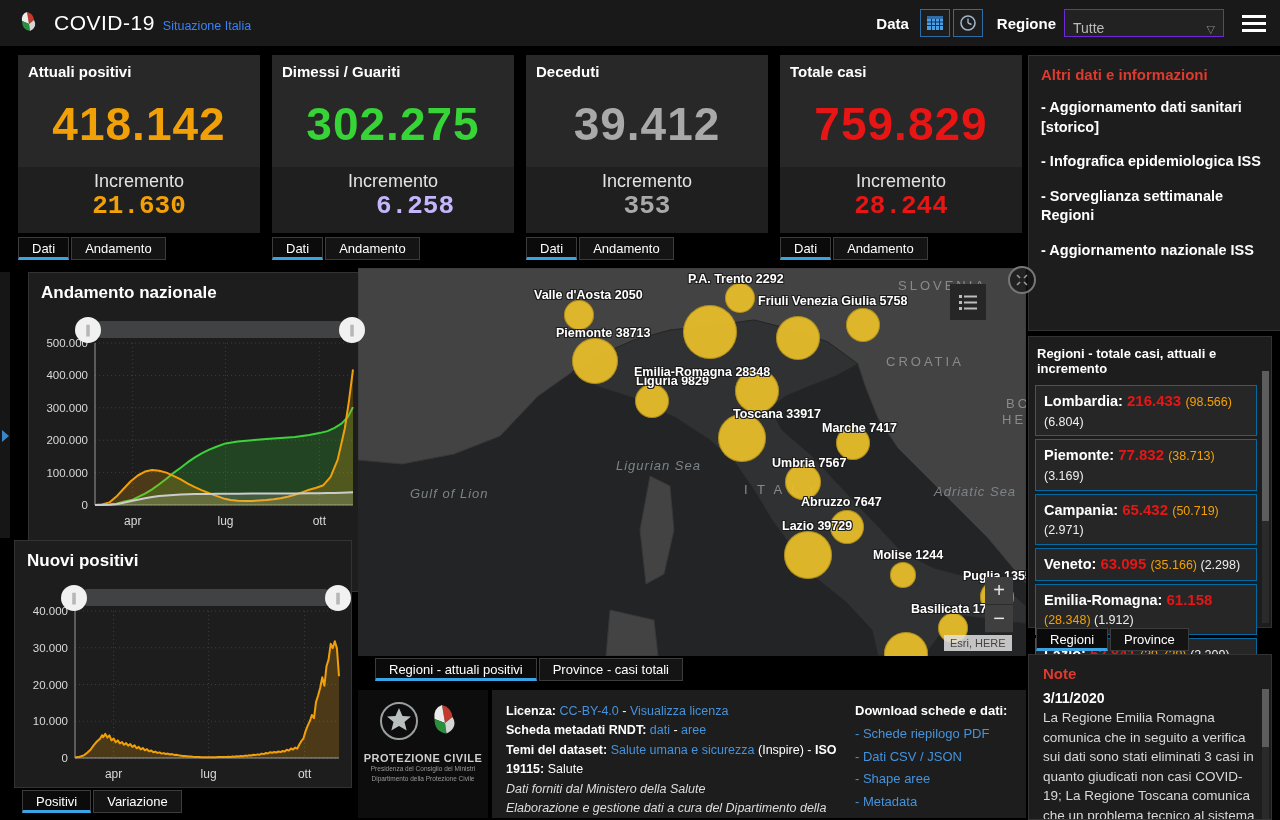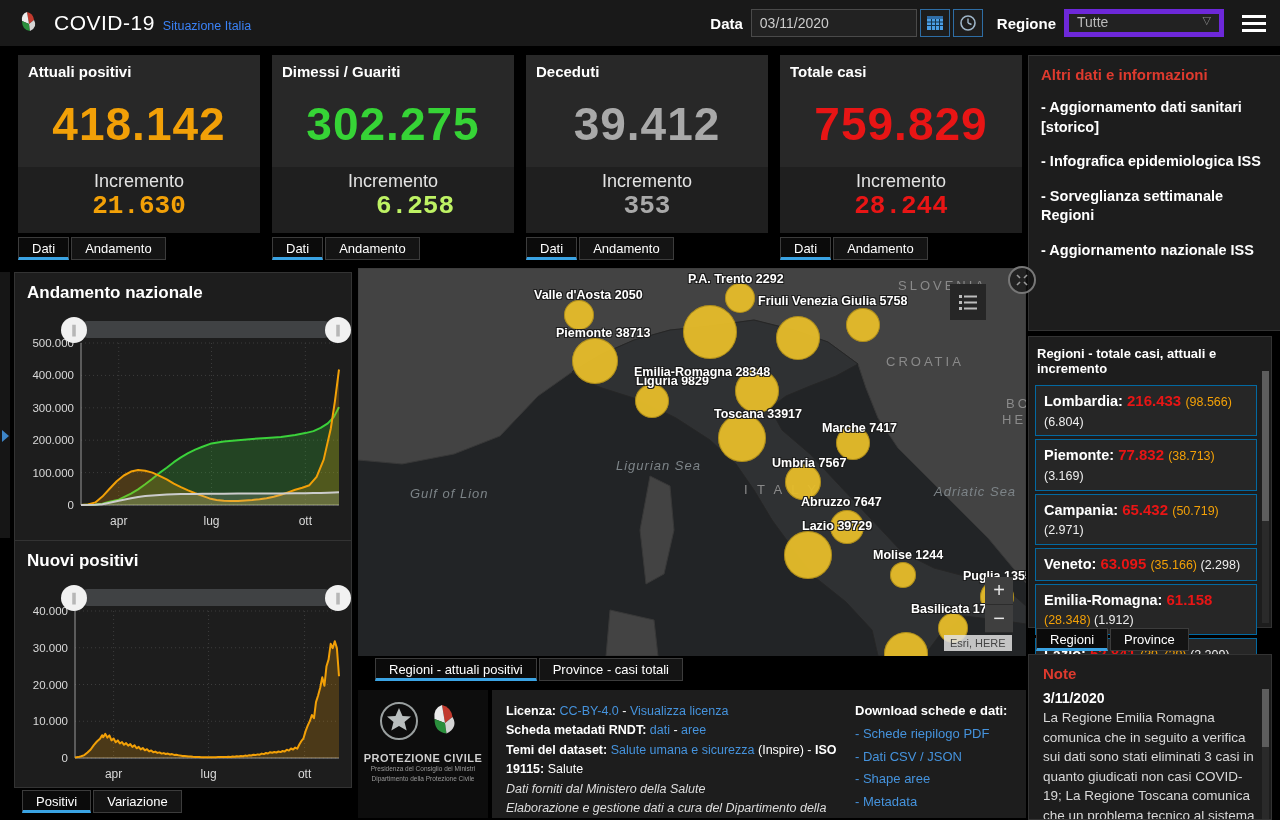--- a/index.html
+++ b/index.html
@@ -10,22 +10,22 @@
           display:flex;align-items:center;padding:0 14px;box-sizing:border-box;}
   .logo{width:30px;height:30px;margin-right:10px;flex:0 0 auto;}
   .app-title{font-size:21px;color:#fff;letter-spacing:.5px;}
   .app-subtitle{font-size:12.5px;color:#3b82f6;margin-left:8px;margin-top:6px;}
   .hspacer{margin-left:auto;}
   .hlabel{font-weight:bold;font-size:15px;margin:0 8px;}
   .date-input{width:148px;height:26px;background:#222;border:1px solid #4a4a4a;color:#ccc;
               font-size:14px;padding:0 8px;font-family:"Liberation Sans",sans-serif;}
   .icon-btn{width:30px;height:28px;border:1px solid #2e6da4;background:#1d1d1d;display:flex;
             align-items:center;justify-content:center;margin-left:3px;cursor:pointer;box-sizing:border-box;}
-  .select-box{width:160px;height:28px;background:#222;border:5px solid #6d28d9;color:#bbb;
-              font-size:14px;display:flex;align-items:flex-start;padding:0 8px;box-sizing:border-box;position:relative;}
+  .select-box{width:160px;height:28px;background:#222;border:1px solid #6d28d9;color:#bbb;
+              font-size:14px;display:flex;align-items:flex-end;padding:0 8px;box-sizing:border-box;position:relative;}
   .select-box .chev{position:absolute;right:8px;color:#8a8a8a;font-size:11px;}
   .hamburger{margin-left:18px;cursor:pointer;}
   .hamburger div{width:24px;height:3px;background:#fff;margin:4px 0;}
   
   .card{position:absolute;top:55px;width:242px;height:178px;background:#282828;box-sizing:border-box;
         display:flex;flex-direction:column;}
   .card-title{font-size:15px;font-weight:bold;padding:8px 10px 0 10px;}
   .card-value{flex:1;display:flex;align-items:center;justify-content:center;font-size:46px;font-weight:bold;letter-spacing:1px;}
   .card-inc{background:#1f1f1f;height:62px;text-align:center;padding-top:4px;}
   .inc-label{font-size:18px;color:#e3e3e3;}
@@ -97,21 +97,20 @@
         <path d="M0,0 L-2,-12 Q4,-11 5,-4 Z" fill="#c23a2e"></path>
         <path d="M0,0 L-2,-12 Q-8,-10 -7,-3 Z" fill="#ececec"></path>
         <path d="M0,0 L-7,-3 Q-7,6 1,7 Z" fill="#2a8f3c"></path>
         <path d="M0,0 L5,-4 Q9,3 1,7 Z" fill="#d5d5d5"></path>
       </g>
     </svg>
     <span class="app-title">COVID-19</span>
     <span class="app-subtitle">Situazione Italia</span>
     <span class="hspacer"></span>
     <span class="hlabel">Data</span>
-    <input class="date-input" readonly="" value="03/11/2020" style="">
     <span class="icon-btn">
       <svg width="18" height="18" viewBox="0 0 18 18">
         <rect x="1" y="2" width="16" height="14" fill="#4b9fe6"></rect>
         <rect x="1" y="2" width="16" height="3" fill="#2f6da8"></rect>
         <g stroke="#16344d" stroke-width="1">
             <line x1="1" y1="8" x2="17" y2="8"></line>
             <line x1="1" y1="11.5" x2="17" y2="11.5"></line>
             <line x1="5.5" y1="5" x2="5.5" y2="16"></line>
             <line x1="9.5" y1="5" x2="9.5" y2="16"></line>
             <line x1="13.5" y1="5" x2="13.5" y2="16"></line>
@@ -133,21 +132,21 @@
     <div class="hamburger">
         <div></div>
         <div></div>
         <div></div>
       </div>
   </div>
 
   <div class="left-strip"></div>
   <div class="strip-arrow"></div>
 
-  <div class="panel" id="panel-andamento" style="left:14px;top:272px;width:338px;height:320px;">
+  <div class="panel" id="panel-andamento" style="left:28px;top:272px;width:338px;height:320px;">
     <div class="panel-title">Andamento nazionale</div>
     <div class="slider">
       <div class="slider-track"></div>
       <div class="slider-handle left">
           <span>∥</span>
         </div>
       <div class="slider-handle right">
           <span>∥</span>
         </div>
     </div>
@@ -247,29 +246,29 @@
         <div class="blabel" style="left: 278px; top: 106px;">Liguria 9829</div>
         <div class="bubble" style="left: 367px; top: 15px; width: 30px; height: 30px; background: rgb(231, 189, 42);"></div>
         <div class="blabel" style="left: 330px; top: 4px;">P.A. Trento 2292</div>
         <div class="bubble" style="left: 325px; top: 37px; width: 54px; height: 54px; background: rgb(231, 189, 42);"></div>
         <div class="bubble" style="left: 418px; top: 48px; width: 44px; height: 44px; background: rgb(231, 189, 42);"></div>
         <div class="bubble" style="left: 488px; top: 40px; width: 34px; height: 34px; background: rgb(231, 189, 42);"></div>
         <div class="blabel" style="left: 400px; top: 26px;">Friuli Venezia Giulia 5758</div>
         <div class="bubble" style="left: 377px; top: 101px; width: 44px; height: 44px; background: rgb(231, 189, 42);"></div>
         <div class="blabel" style="left: 276px; top: 97px;">Emilia-Romagna 28348</div>
         <div class="bubble" style="left: 360px; top: 146px; width: 48px; height: 48px; background: rgb(231, 189, 42);"></div>
-        <div class="blabel" style="left: 356px; top: 139px;">Toscana 33917</div>
+        <div class="blabel" style="left: 375px; top: 139px;">Toscana 33917</div>
         <div class="bubble" style="left: 478px; top: 158px; width: 34px; height: 34px; background: rgb(231, 189, 42);"></div>
         <div class="blabel" style="left: 464px; top: 153px;">Marche 7417</div>
         <div class="bubble" style="left: 427px; top: 196px; width: 36px; height: 36px; background: rgb(231, 189, 42);"></div>
         <div class="blabel" style="left: 414px; top: 188px;">Umbria 7567</div>
         <div class="bubble" style="left: 472px; top: 242px; width: 34px; height: 34px; background: rgb(231, 189, 42);"></div>
         <div class="blabel" style="left: 443px; top: 227px;">Abruzzo 7647</div>
         <div class="bubble" style="left: 426px; top: 263px; width: 48px; height: 48px; background: rgb(231, 189, 42);"></div>
-        <div class="blabel" style="left: 444px; top: 251px;">Lazio 39729</div>
+        <div class="blabel" style="left: 424px; top: 251px;">Lazio 39729</div>
         <div class="bubble" style="left: 532px; top: 294px; width: 26px; height: 26px; background: rgb(231, 189, 42);"></div>
         <div class="blabel" style="left: 515px; top: 280px;">Molise 1244</div>
         <div class="bubble" style="left: 622px; top: 312px; width: 34px; height: 34px; background: rgb(231, 189, 42);"></div>
         <div class="blabel" style="left: 605px; top: 301px;">Puglia 13553</div>
         <div class="bubble" style="left: 580px; top: 345px; width: 30px; height: 30px; background: rgb(231, 189, 42);"></div>
         <div class="blabel" style="left: 553px; top: 334px;">Basilicata 1712</div>
         <div class="bubble" style="left: 526px; top: 364px; width: 44px; height: 44px; background: rgb(231, 189, 42);"></div>
       </div>
     <div class="legend-btn">
       <svg width="20" height="18" viewBox="0 0 20 18">
@@ -404,21 +403,21 @@
     </div>
     <div class="tabs-row" style="left: 18px; top: 237px;">
       <div class="tab active">Dati</div>
       <div class="tab">Andamento</div>
     </div>
     <div class="card" style="left: 272px;">
       <div class="card-title">Dimessi / Guariti</div>
       <div class="card-value" style="color: rgb(54, 212, 54);">302.275</div>
       <div class="card-inc">
         <div class="inc-label">Incremento</div>
-        <div class="inc-value" style="color: #bef264; padding-left: 44px;">6.258</div>
+        <div class="inc-value" style="color: #c4b5fd; padding-left: 44px;">6.258</div>
       </div>
     </div>
     <div class="tabs-row" style="left: 272px; top: 237px;">
       <div class="tab active">Dati</div>
       <div class="tab">Andamento</div>
     </div>
     <div class="card" style="left: 526px;">
       <div class="card-title">Deceduti</div>
       <div class="card-value" style="color: rgb(169, 169, 169);">39.412</div>
       <div class="card-inc">

